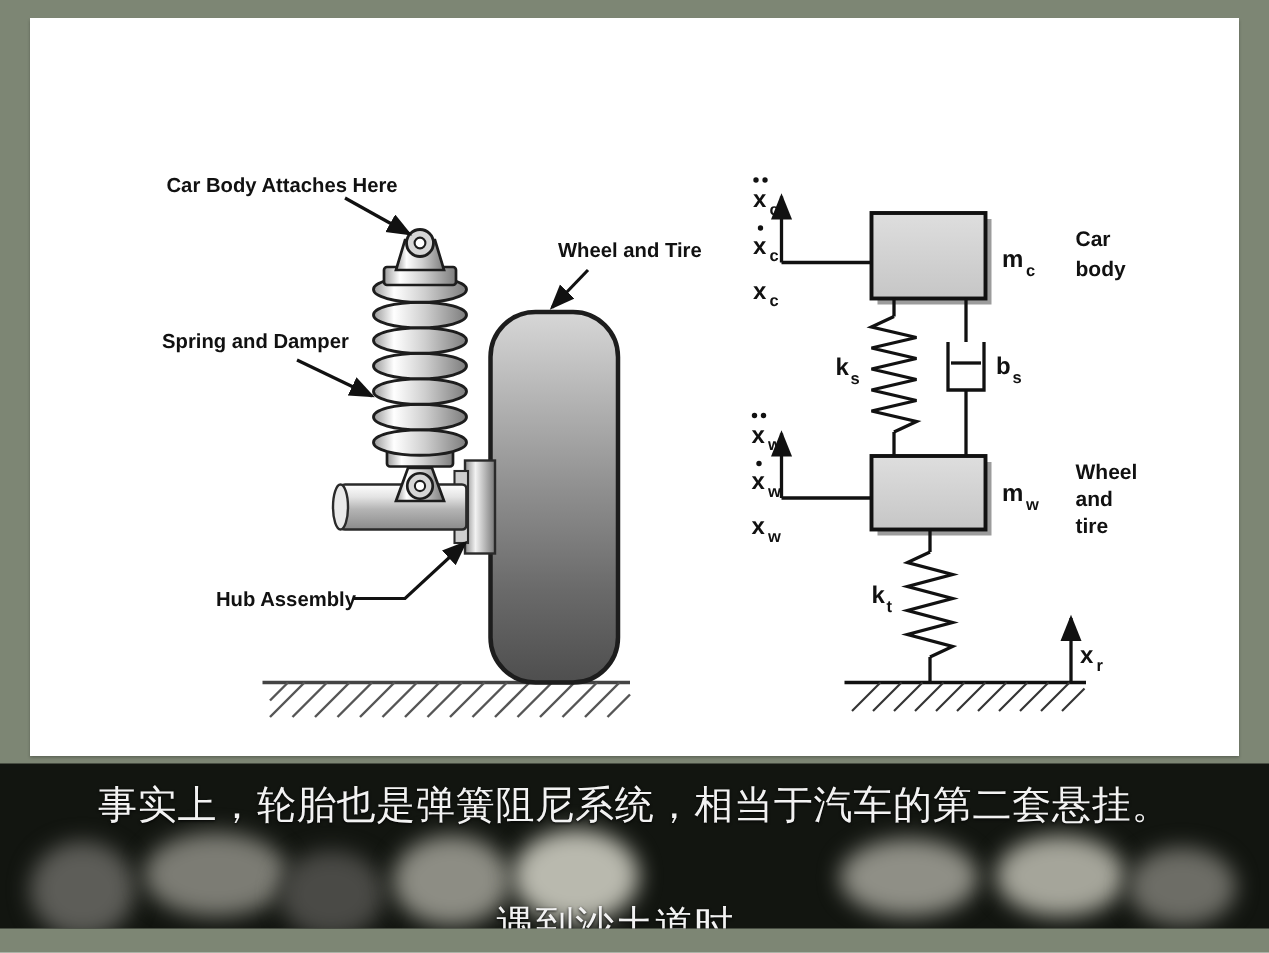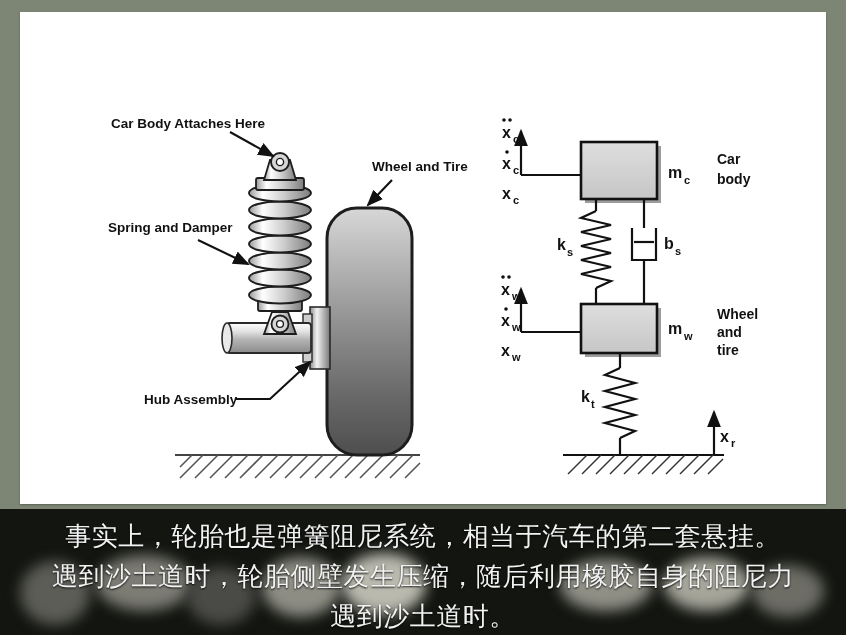--- a/index.html
+++ b/index.html
@@ -25,21 +25,21 @@
   .watermark{
     position:absolute;left:8px;top:14px;
     width:190px;height:60px;
     pointer-events:none;
     opacity:.9;
   }
 
   
   .caption-bar{
     position:absolute;
-    left:0;top:509px;width:846px;height:126px;
+    left:0;top:509px;width:846px;height:110px;
     background:#121510;
     overflow:hidden;
   }
   .caption-line{
     position:absolute;
     left:0;width:846px;
     text-align:center;
     color:#f2f2f2;
     font-family:"DejaVu Sans",sans-serif;
     font-size:26px;
@@ -333,17 +333,16 @@
     <div class="blur-blob" style="left:20px;top:52px;width:70px;height:64px;background:#5d5d58;"></div>
     <div class="blur-blob" style="left:96px;top:46px;width:96px;height:56px;background:#7c7c74;"></div>
     <div class="blur-blob" style="left:186px;top:58px;width:70px;height:58px;background:#4a4a46;"></div>
     <div class="blur-blob" style="left:262px;top:48px;width:78px;height:60px;background:#8d8d84;"></div>
     <div class="blur-blob" style="left:342px;top:44px;width:84px;height:62px;background:#b9b9ae;"></div>
     <div class="blur-blob" style="left:560px;top:50px;width:92px;height:52px;background:#8f8f86;"></div>
     <div class="blur-blob" style="left:664px;top:48px;width:86px;height:54px;background:#a5a59a;"></div>
     <div class="blur-blob" style="left:752px;top:56px;width:72px;height:52px;background:#6d6d66;"></div>
 
     <div class="caption-line cl1">事实上，轮胎也是弹簧阻尼系统，相当于汽车的第二套悬挂。</div>
-    <div class="caption-line cl2">遇到沙土道时，轮胎侧壁发生压缩，随后利用橡胶自身的阻尼力</div>
     <div class="caption-line cl3">遇到沙土道时。</div>
   </div>
 
 </div>
 
 </body></html>

